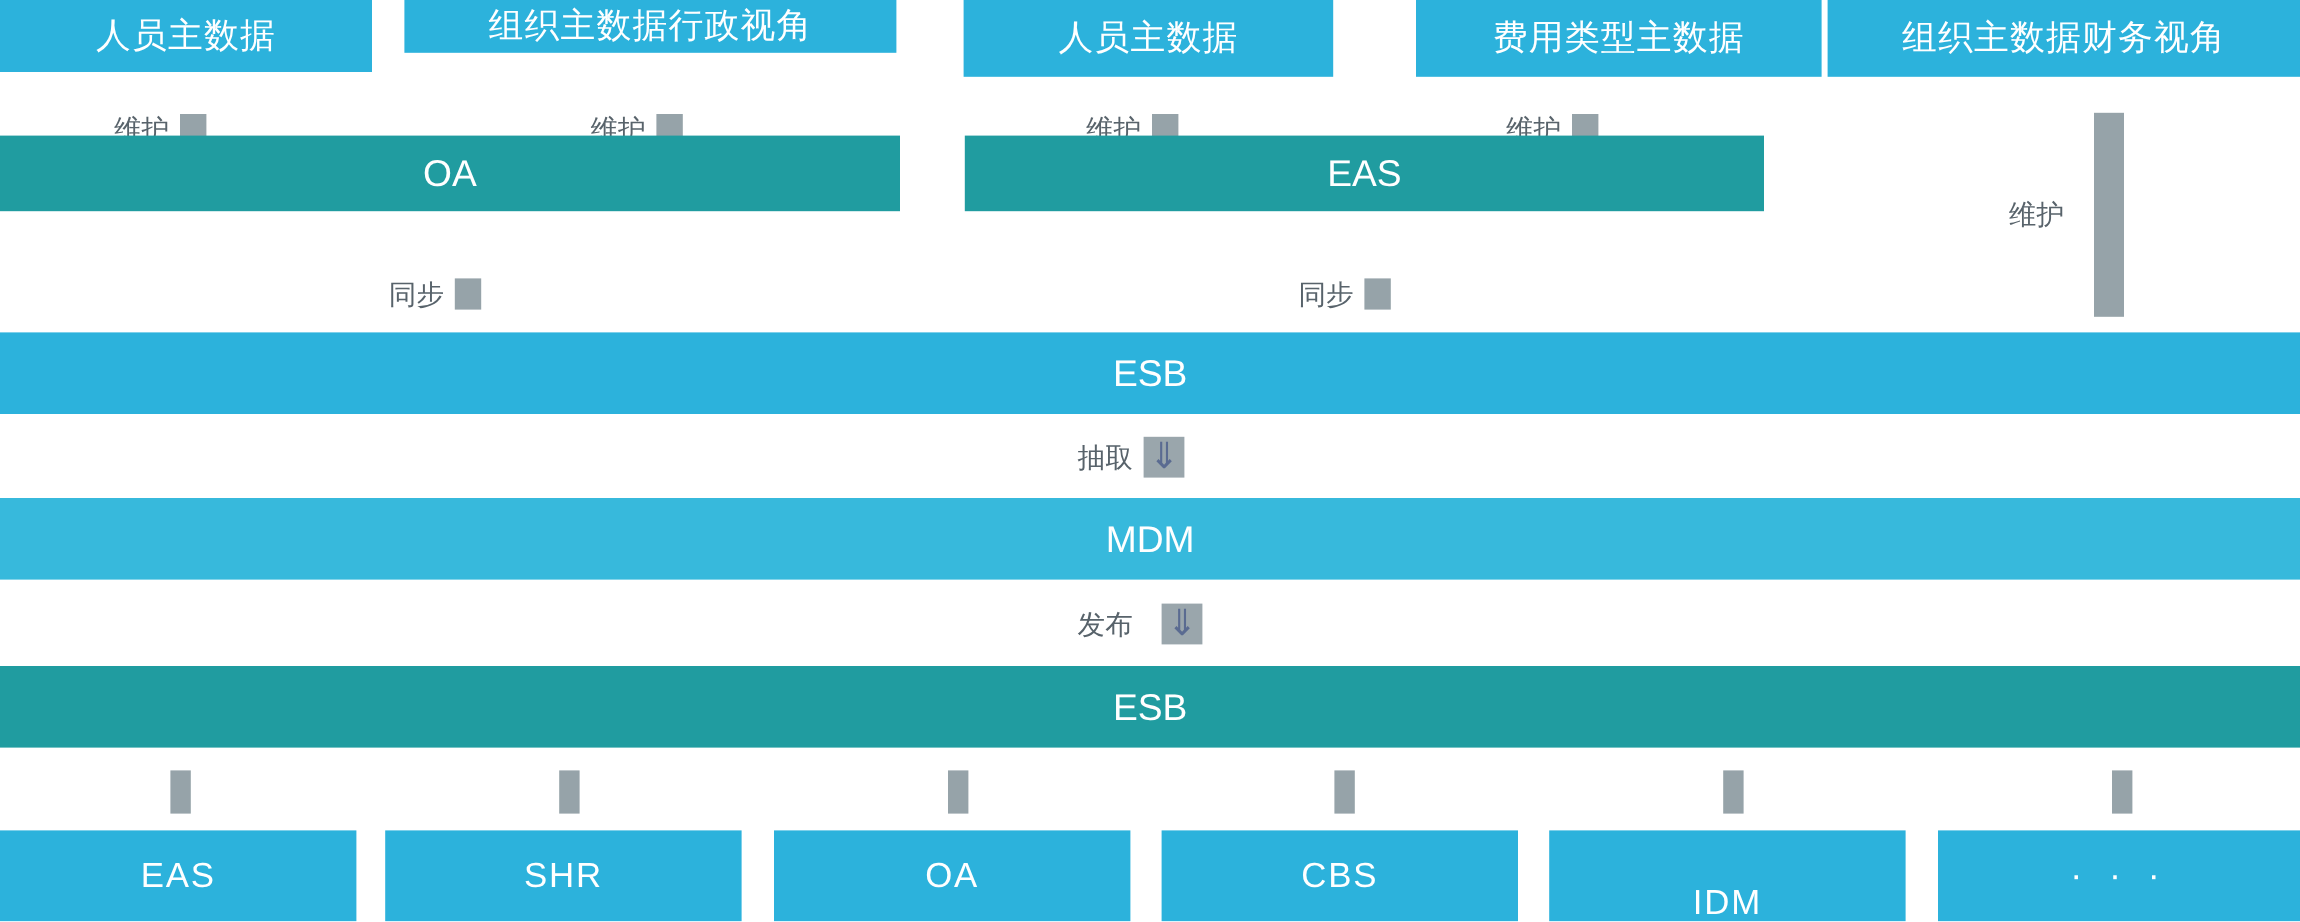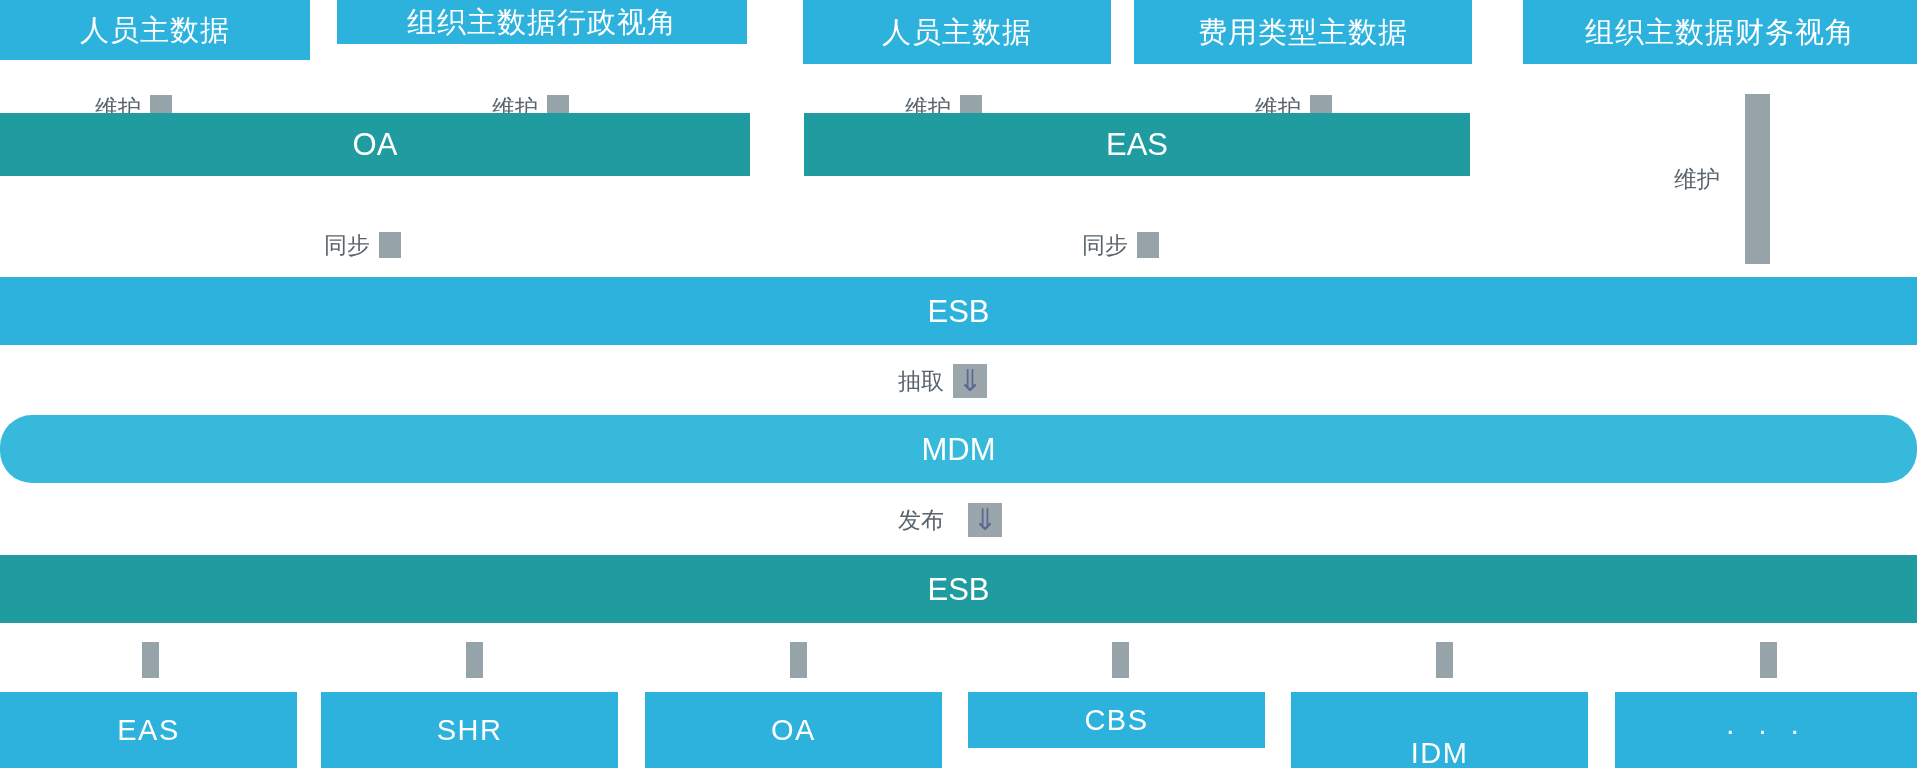--- a/index.html
+++ b/index.html
@@ -46,21 +46,21 @@
     font-size: 31px;
   }
 
   
   .bus-bar {
     font-size: 31px;
     left: 0;
     width: 1917px;
   }
   .bus-esb-top   { background: #2CB2DC; }
-  .bus-mdm       { background: #37B9DC; border-radius: 32px; }
+  .bus-mdm       { background: #37B9DC; }
   .bus-esb-bottom{ background: #209CA0; }
 
   
   .dst-box {
     background: #2CB2DC;
     font-size: 29px;
     letter-spacing: 1.5px;
   }
 
   
@@ -121,21 +121,21 @@
 
   <div class="node src-box" style="left:0px;   top:0px; width:310px; height:60px;">
     <span>人员主数据</span>
   </div>
   <div class="node src-box" style="left:337px; top:0px; width:410px; height:44px;">
     <span>组织主数据行政视角</span>
   </div>
   <div class="node src-box" style="left:803px; top:0px; width:308px; height:64px;">
     <span>人员主数据</span>
   </div>
-  <div class="node src-box" style="left:1134px; top:0px; width:338px; height:64px;">
+  <div class="node src-box" style="left:1180px; top:0px; width:338px; height:64px;">
     <span>费用类型主数据</span>
   </div>
   <div class="node src-box" style="left:1523px; top:0px; width:394px; height:64px;">
     <span>组织主数据财务视角</span>
   </div>
 
   <div class="conn" style="left:95px;  top:95px;">
     <span class="conn-label">维护</span>
     <span class="glyph-box glyph-sq"></span>
   </div>
@@ -204,21 +204,21 @@
 
   <div class="node dst-box" style="left:0px;    top:692px; width:297px; height:76px;">
     <span>EAS</span>
   </div>
   <div class="node dst-box" style="left:321px;  top:692px; width:297px; height:76px;">
     <span>SHR</span>
   </div>
   <div class="node dst-box" style="left:645px;  top:692px; width:297px; height:76px;">
     <span>OA</span>
   </div>
-  <div class="node dst-box" style="left:968px;  top:692px; width:297px; height:56px;">
+  <div class="node dst-box" style="left:968px;  top:692px; width:297px; height:76px;">
     <span>CBS</span>
   </div>
   <div class="node dst-box" style="left:1291px; top:692px; width:297px; height:76px;align-items:flex-end;">
     <span>IDM</span>
   </div>
   <div class="node dst-box" style="left:1615px; top:692px; width:302px; height:76px;">
     <span class="dots">· · ·</span>
   </div>
 
 </div>

